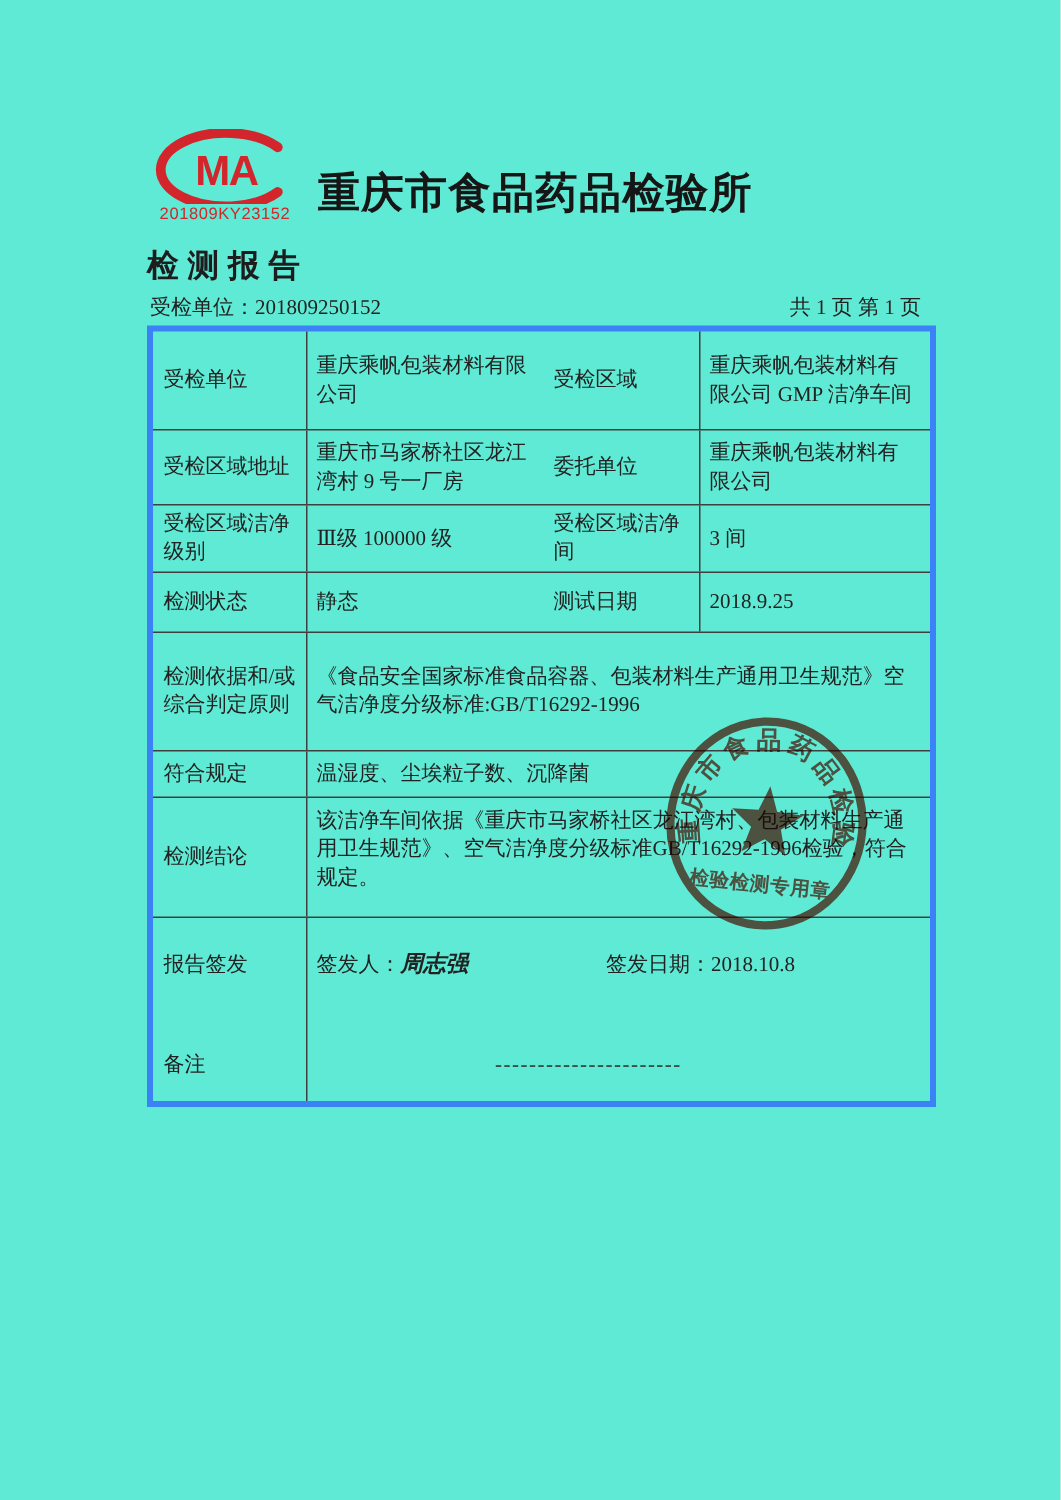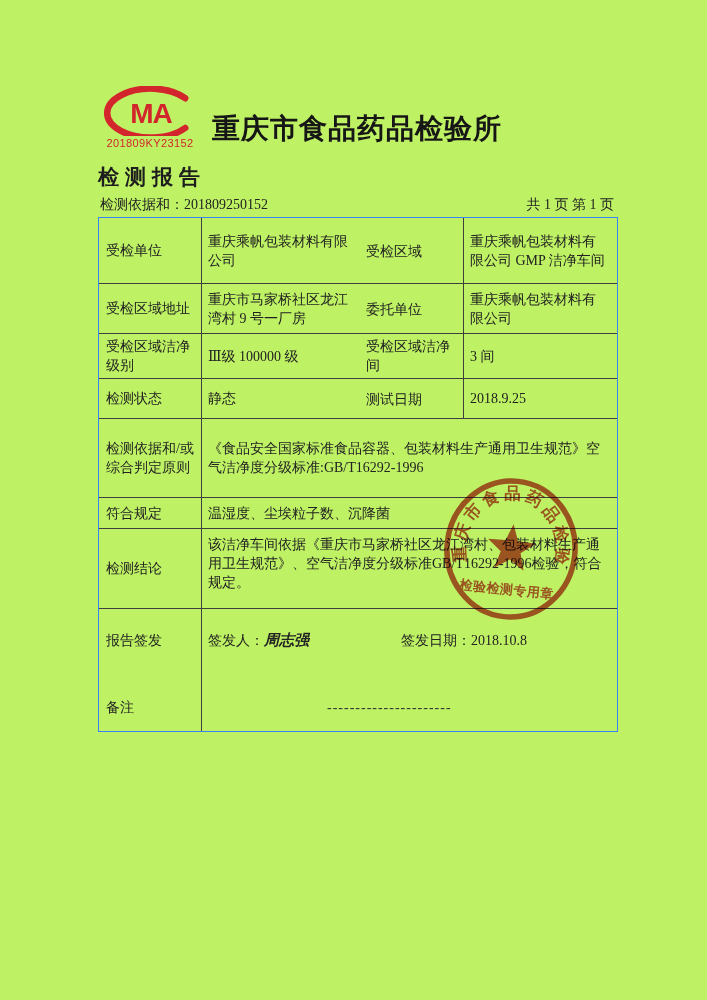--- a/index.html
+++ b/index.html
@@ -1,18 +1,18 @@
 <!DOCTYPE html>
 <html><head>
 <meta charset="utf-8">
 <style>
   html,body { margin:0; padding:0; background:#e8e8e8; }
   .page {
     position:relative; width:707px; height:1000px; margin:0 auto;
-    background:#bef264; overflow:hidden;
+    background:#5eead4; overflow:hidden;
     font-family:"Liberation Serif","DejaVu Serif",serif;
     color:#222222;
   }
   
   .cma-logo { position:absolute; left:102px; top:86px; width:96px; height:70px; }
   .cma-num {
     position:absolute; left:0; top:51px; width:96px; text-align:center;
     font-size:11px; color:#d3262c; letter-spacing:0.4px;
     font-family:"Liberation Sans","DejaVu Sans",sans-serif;
   }
@@ -23,21 +23,21 @@
   .doc-subtitle {
     position:absolute; left:98px; top:163px; width:518px; text-align:left;
     font-size:21px; font-weight:600; letter-spacing:6px; color:#1d1d1d;
   }
   .meta-row { position:absolute; left:98px; top:196px; width:518px; height:20px; font-size:14px; }
   .report-no { position:absolute; left:2px; top:0; }
   .page-info { position:absolute; right:2px; top:0; }
   
   .report-table {
     position:absolute; left:98px; top:217px; width:518px;
-    border:1px solid #3b82f6; box-sizing:content-box;
+    border:4px solid #3b82f6; box-sizing:content-box;
     font-size:14px; line-height:19px;
   }
   .trow { display:flex; border-bottom:1px solid #3f3f3f; box-sizing:border-box; }
   .trow:last-child { border-bottom:none; }
   .cell { position:relative; box-sizing:border-box; }
   .c-label { width:103px; border-right:1px solid #3f3f3f; display:flex; align-items:center; padding:2px 4px 2px 7px; }
   .c-mid   { width:261px; display:flex; align-items:center; }
   .c-mid .val1 { width:152px; padding-left:6px; }
   .c-mid .lbl2 { position:absolute; left:164px; top:50%; transform:translateY(-50%); width:94px; }
   .c-last  { width:154px; border-left:1px solid #3f3f3f; display:flex; align-items:center; padding:2px 9px 2px 6px; }
@@ -65,21 +65,21 @@
       <path d="M 83.2 12.2 A 43.5 24.5 0 1 0 83.2 42.0" fill="none" stroke="#d3262c" stroke-width="6.5" stroke-linecap="round"></path>
       <text x="49" y="37" text-anchor="middle" font-family="Liberation Sans, DejaVu Sans, sans-serif" font-size="28" font-weight="bold" fill="#d3262c" letter-spacing="-1">MA</text>
     </svg>
     <div class="cma-num">201809KY23152</div>
   </div>
 
   <div class="doc-title">重庆市食品药品检验所</div>
   <div class="doc-subtitle">检测报告</div>
 
   <div class="meta-row">
-    <div class="report-no"><span>检测依据和：</span><span>201809250152</span></div>
+    <div class="report-no"><span>受检单位：</span><span>201809250152</span></div>
     <div class="page-info">共 1 页 第 1 页</div>
   </div>
 
   <div class="report-table">
 
     <div class="trow h-r1">
       <div class="cell c-label">受检单位</div>
       <div class="cell c-mid">
         <div class="val1">重庆乘帆包装材料有限公司</div>
         <div class="lbl2">受检区域</div>

